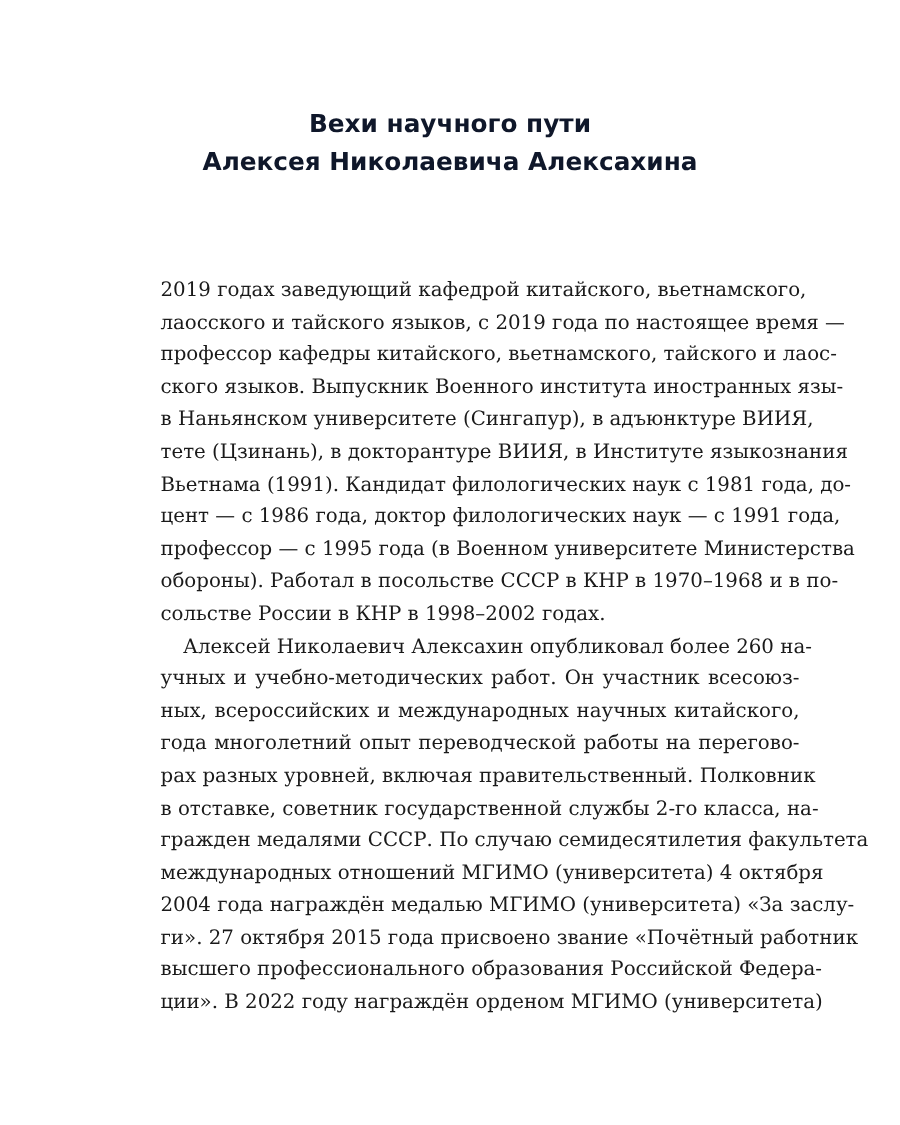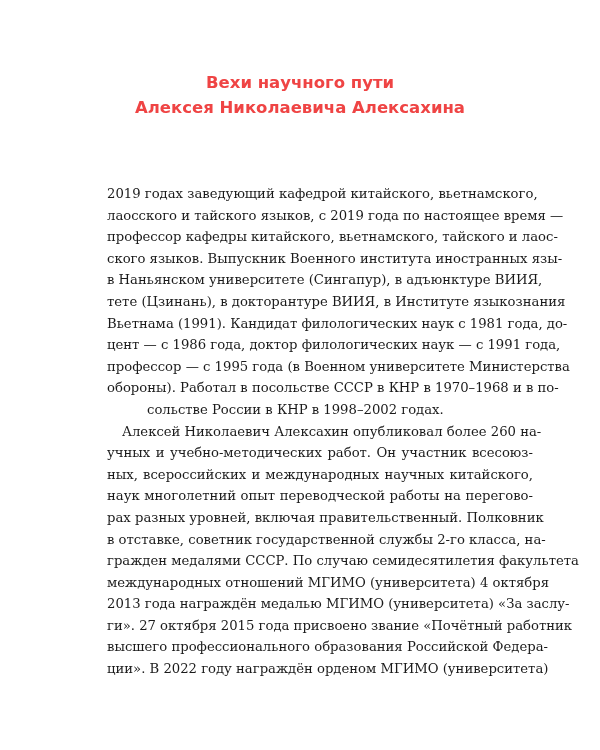--- a/index.html
+++ b/index.html
@@ -22,21 +22,21 @@
     .title-block {
       position: absolute;
       left: 0;
       top: 70px;
       width: 600px;
       text-align: center;
       font-family: "DejaVu Sans", sans-serif;
       font-weight: bold;
       font-size: 16.5px;
       line-height: 25px;
-      color: #ef4444;
+      color: #0f172a;
     }
     .title-line {
       display: block;
       white-space: nowrap;
     }
     .body-text {
       position: absolute;
       left: 107px;
       top: 183px;
       width: 426px;
@@ -51,21 +51,20 @@
       text-align: justify;
       text-align-last: justify;
       height: 21.6px;
       overflow: visible;
     }
     .line.indent {
       padding-left: 15px;
     }
     .line.last {
       text-align-last: left;
-      margin-left: 40px;
     }
   </style>
 </head>
 <body>
 
 <div class="page">
 
   <div class="title-block">
     <span class="title-line">Вехи научного пути</span>
     <span class="title-line">Алексея Николаевича Алексахина</span>
@@ -82,25 +81,25 @@
       <span class="line">Вьетнама (1991). Кандидат филологических наук с 1981 года, до-</span>
       <span class="line">цент — с 1986 года, доктор филологических наук — с 1991 года,</span>
       <span class="line">профессор — с 1995 года (в Военном университете Министерства</span>
       <span class="line">обороны). Работал в посольстве СССР в КНР в 1970–1968 и в по-</span>
       <span class="line last">сольстве России в КНР в 1998–2002 годах.</span>
     </div>
     <div>
       <span class="line indent">Алексей Николаевич Алексахин опубликовал более 260 на-</span>
       <span class="line">учных и учебно-методических работ. Он участник всесоюз-</span>
       <span class="line">ных, всероссийских и международных научных китайского,</span>
-      <span class="line">наук многолетний опыт переводческой работы на перегово-</span>
+      <span class="line">года многолетний опыт переводческой работы на перегово-</span>
       <span class="line">рах разных уровней, включая правительственный. Полковник</span>
       <span class="line">в отставке, советник государственной службы 2-го класса, на-</span>
       <span class="line">гражден медалями СССР. По случаю семидесятилетия факультета</span>
       <span class="line">международных отношений МГИМО (университета) 4 октября</span>
-      <span class="line">2013 года награждён медалью МГИМО (университета) «За заслу-</span>
+      <span class="line">2004 года награждён медалью МГИМО (университета) «За заслу-</span>
       <span class="line">ги». 27 октября 2015 года присвоено звание «Почётный работник</span>
       <span class="line">высшего профессионального образования Российской Федера-</span>
       <span class="line">ции». В 2022 году награждён орденом МГИМО (университета)</span>
     </div>
   </div>
 
 </div>
 
 </body></html>

